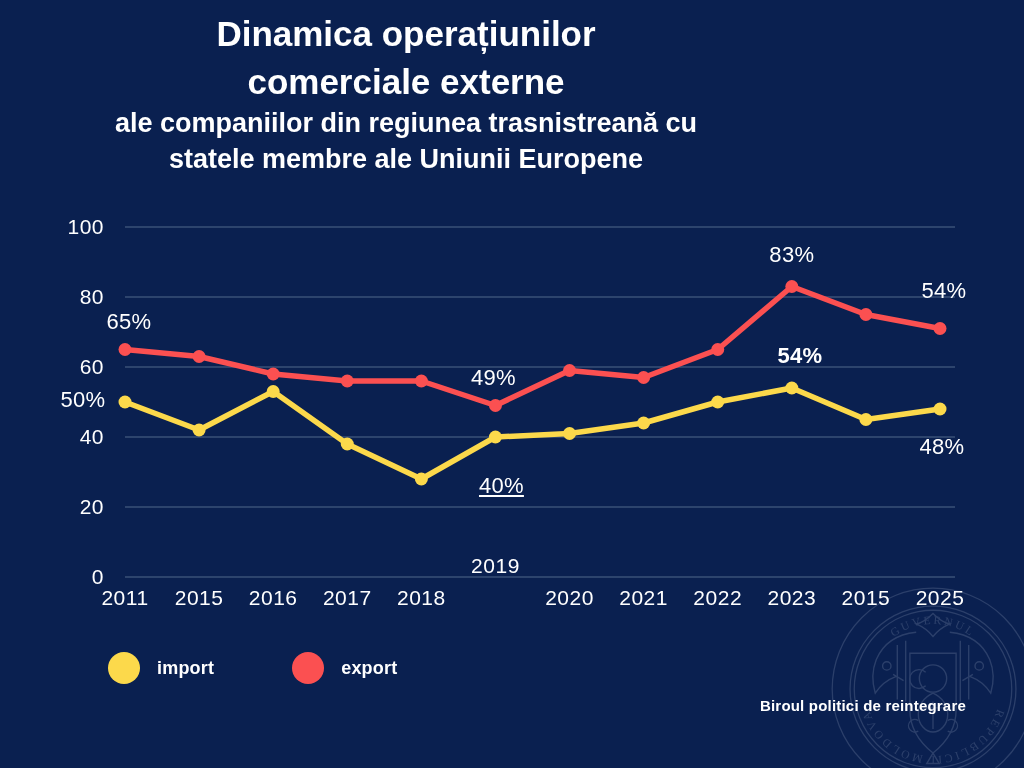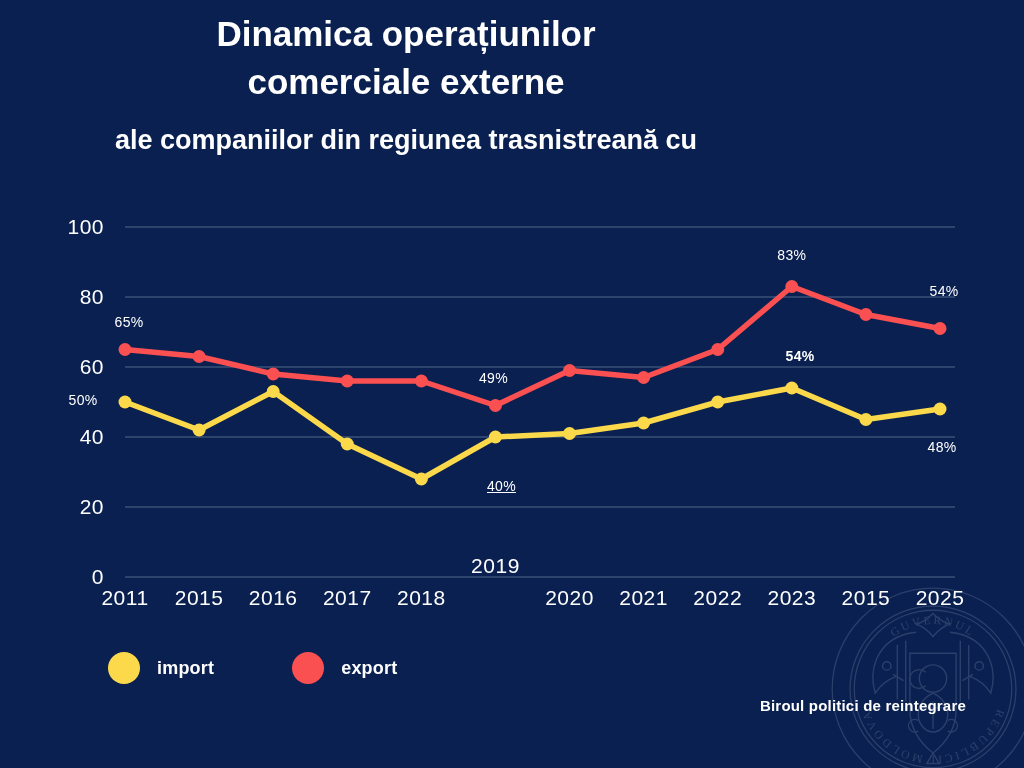--- a/index.html
+++ b/index.html
@@ -44,21 +44,21 @@
   .title-main {
     font-size: 35px;
     font-weight: bold;
     line-height: 1.36;
     letter-spacing: 0px;
   }
   .title-sub {
     font-size: 27px;
     font-weight: bold;
     line-height: 1.34;
-    margin-top: 17px;
+    margin-top: 0;
   }
 
   
   .plot {
     position: absolute;
     left: 0;
     top: 0;
     width: 1024px;
     height: 768px;
   }
@@ -82,21 +82,21 @@
     color: #ffffff;
     font-size: 21px;
     text-align: center;
     width: 80px;
     transform: translateX(-50%);
     letter-spacing: 0.5px;
   }
   .dlabel {
     position: absolute;
     color: #ffffff;
-    font-size: 14px;
+    font-size: 22px;
     white-space: nowrap;
     transform: translate(-50%, -50%);
     letter-spacing: 0.3px;
   }
 
   
   .legend {
     position: absolute;
     left: 108px;
     top: 652px;
@@ -168,20 +168,21 @@
         <circle cx="144" cy="78" r="4"></circle>
         <path d="M100 161 l -6 10 h 12 z"></path>
       </g>
     </svg>
   </div>
 
   <div class="titles">
     <div class="title-main">Dinamica operațiunilor</div>
     <div class="title-main">comerciale externe</div>
     <div class="title-sub">ale companiilor din regiunea trasnistreană cu</div>
+    <div class="title-sub">statele membre ale Uniunii Europene</div>
   </div>
 
   <div class="plot">
     <svg class="chart-svg" id="chart-svg" width="1024" height="768">
         <line x1="125" x2="955" y1="577" y2="577" stroke="#3a5077" stroke-width="1.6"></line>
         <line x1="125" x2="955" y1="507" y2="507" stroke="#3a5077" stroke-width="1.6"></line>
         <line x1="125" x2="955" y1="437" y2="437" stroke="#3a5077" stroke-width="1.6"></line>
         <line x1="125" x2="955" y1="367" y2="367" stroke="#3a5077" stroke-width="1.6"></line>
         <line x1="125" x2="955" y1="297" y2="297" stroke="#3a5077" stroke-width="1.6"></line>
         <line x1="125" x2="955" y1="227" y2="227" stroke="#3a5077" stroke-width="1.6"></line>

